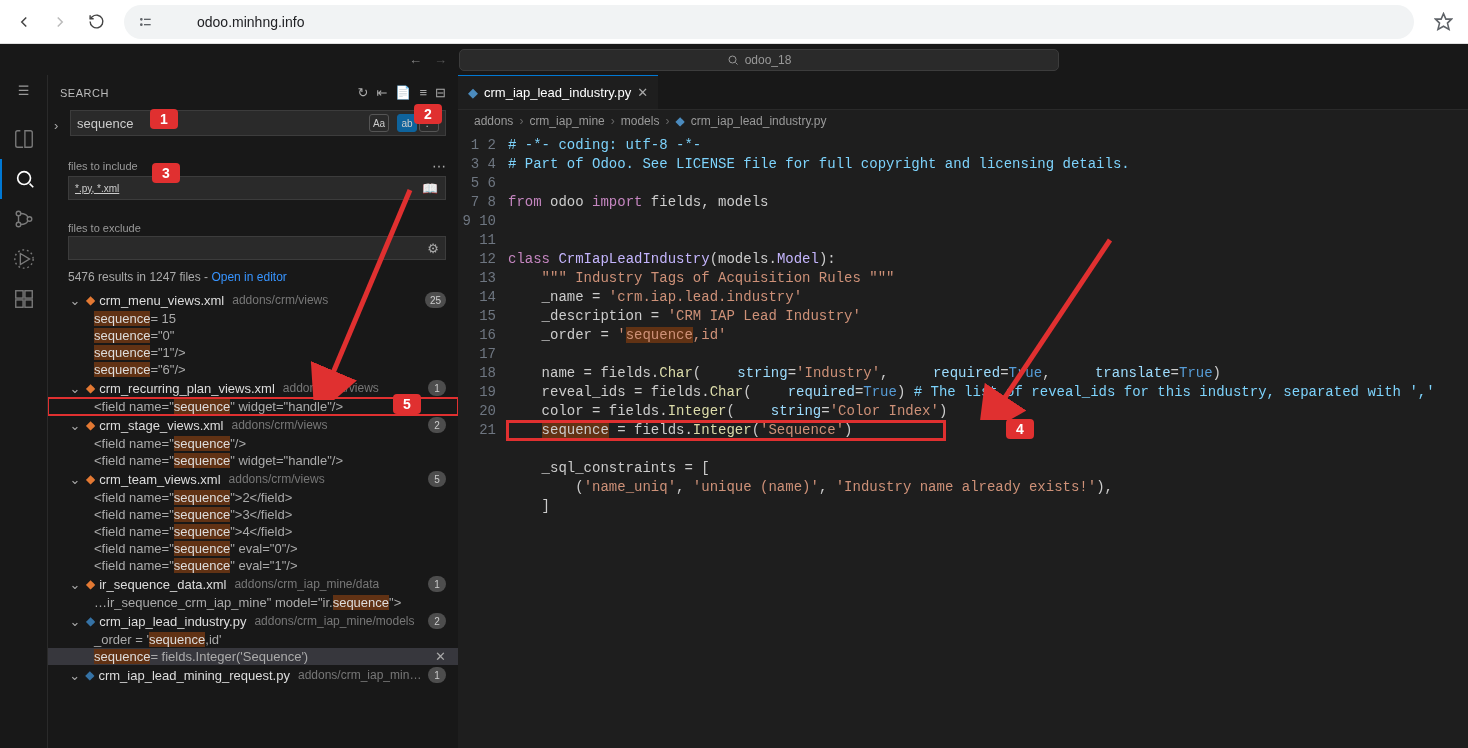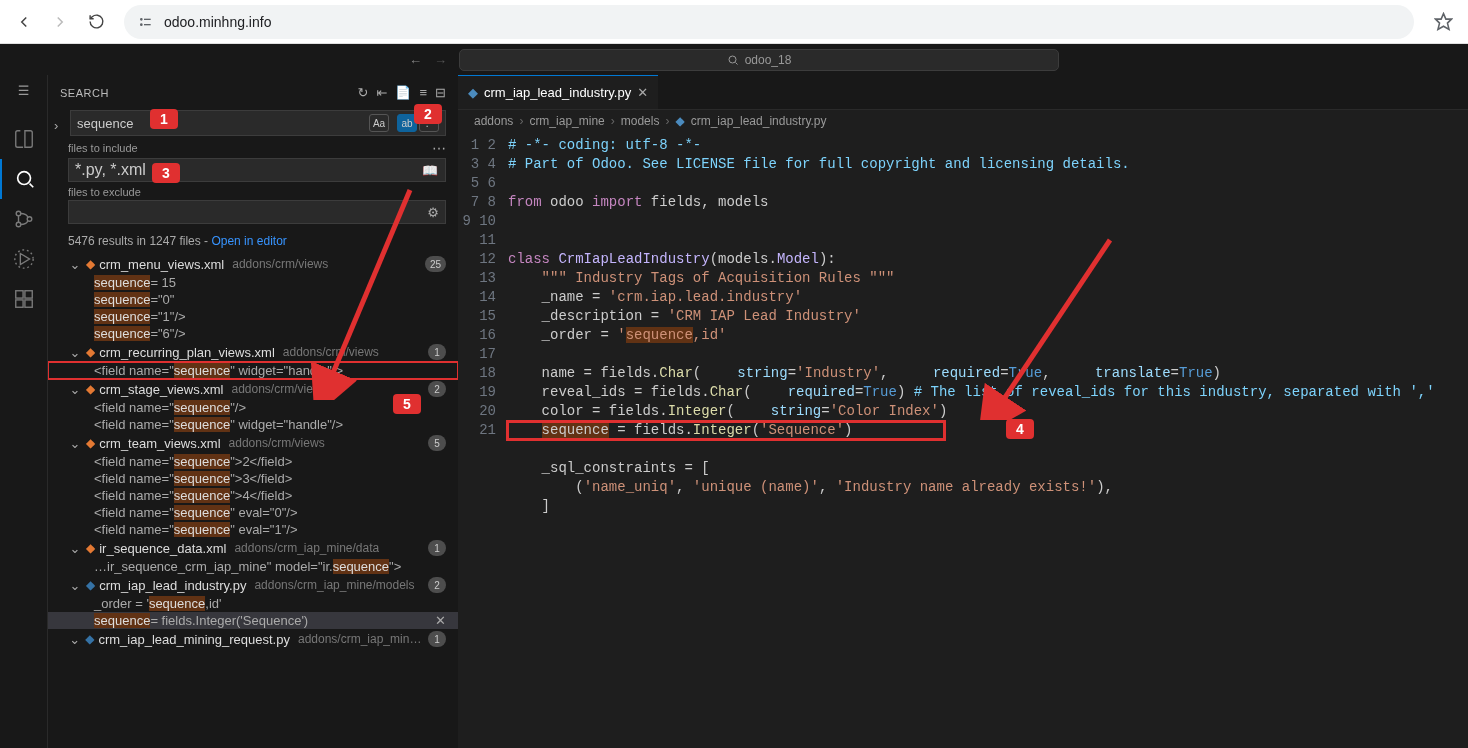--- a/index.html
+++ b/index.html
@@ -4,21 +4,21 @@
 <style>
 * { margin: 0; padding: 0; box-sizing: border-box; }
 body { font-family: "Segoe UI", Arial, sans-serif; font-size: 13px; background: #fff; overflow: hidden; }
 
 
 .browser-bar { height: 44px; background: #fff; display: flex; align-items: center; padding: 0 8px; gap: 4px; border-bottom: 1px solid #e0e0e0; }
 .nav-btn { width: 32px; height: 32px; display: flex; align-items: center; justify-content: center; border-radius: 50%; cursor: pointer; color: #444; }
 .nav-btn.disabled { color: #bbb; }
 .url-bar { flex: 1; height: 34px; background: #f1f3f4; border-radius: 17px; display: flex; align-items: center; padding: 0 14px; margin: 0 8px; gap: 10px; }
 .url-icon { color: #5f6368; display:flex; align-items:center; }
-.url-text { color: #202124; font-size: 14px; }
+.url-text { color: #202124; font-size: 14px; margin-left: 33px; }
 .star-btn { width: 34px; height: 34px; display:flex; align-items:center; justify-content:center; color:#5f6368; cursor:pointer; }
 
 
 .vscode { display: flex; height: calc(100vh - 44px); background: #181818; color: #ccc; }
 .titlebar { position: absolute; top: 44px; left: 0; right: 0; height: 31px; background: #181818; display:flex; align-items:center; justify-content:center; z-index: 5; }
 .title-nav { display:flex; gap:12px; margin-right: 12px; color:#888;}
 .title-search { width: 600px; height: 22px; background: #2a2a2a; border: 1px solid #3c3c3c; border-radius: 5px; display:flex; align-items:center; justify-content:center; gap:6px; color:#999; font-size:12px;}
 
 .activity-bar { width: 48px; background: #181818; padding-top: 39px; display: flex; flex-direction: column; align-items: center; border-right: 1px solid #2a2a2a;}
 .activity-bar .hamburger { height: 24px; color:#999; cursor:pointer; margin-bottom:12px;}
@@ -32,24 +32,24 @@
 .panel-icons { display:flex; gap:8px; color:#aaa;}
 .panel-icons span { cursor:pointer; }
 
 .search-body { padding: 0 12px 0 20px; }
 .search-row { display:flex; align-items:stretch; gap:4px; margin-bottom: 4px;}
 .collapse-toggle { width:12px; color:#aaa; display:flex; align-items:flex-start; padding-top:8px; cursor:pointer; margin-left:-14px;}
 .search-input-wrap { flex:1; background:#2a2a2a; border:1px solid #3c3c3c; height:26px; display:flex; align-items:center; padding:0 6px; position:relative;}
 .search-input { background:none; border:none; color:#ccc; flex:1; outline:none; font-size:13px;}
 .opt-btn { width:20px; height:18px; border:1px solid #555; border-radius:3px; font-size:10px; display:flex; align-items:center; justify-content:center; color:#ccc; cursor:pointer; margin-left:2px;}
 .opt-btn.on { background:#0E639C; border-color:#0E639C;margin-left:8px;}
-.small-label { font-size:11px; color:#999; margin-top:4px; margin-bottom:2px; display:flex; justify-content:space-between; align-items:center;}
+.small-label { font-size:11px; color:#999; margin-top:22px; margin-bottom:2px; display:flex; justify-content:space-between; align-items:center;}
 .small-label .dots { color:#aaa; cursor:pointer; font-size:14px;}
 .include-wrap { background:#2a2a2a; border:1px solid #3c3c3c; height:24px; display:flex; align-items:center; padding:0 6px;}
-.include-wrap input { background:none; border:none; color:#ccc; flex:1; outline:none; font-size:16px;}
+.include-wrap input { background:none; border:none; color:#ccc; flex:1; outline:none; font-size:10px;text-decoration:underline;}
 .book-icon, .gear-icon { color:#aaa; cursor:pointer;}
 
 .summary { font-size:12px; color:#aaa; margin-top:10px;}
 .summary a { color:#3794ff; cursor:pointer; }
 
 
 .results { flex:1; overflow-y:auto; margin-top:6px; font-size:13px;}
 .file-row { display:flex; align-items:center; padding: 2px 12px 2px 20px; cursor:pointer; gap:4px;}
 .tw { width:14px; color:#aaa; text-align:center;}
 .file-icon { color:#e37933; font-size:12px;}

